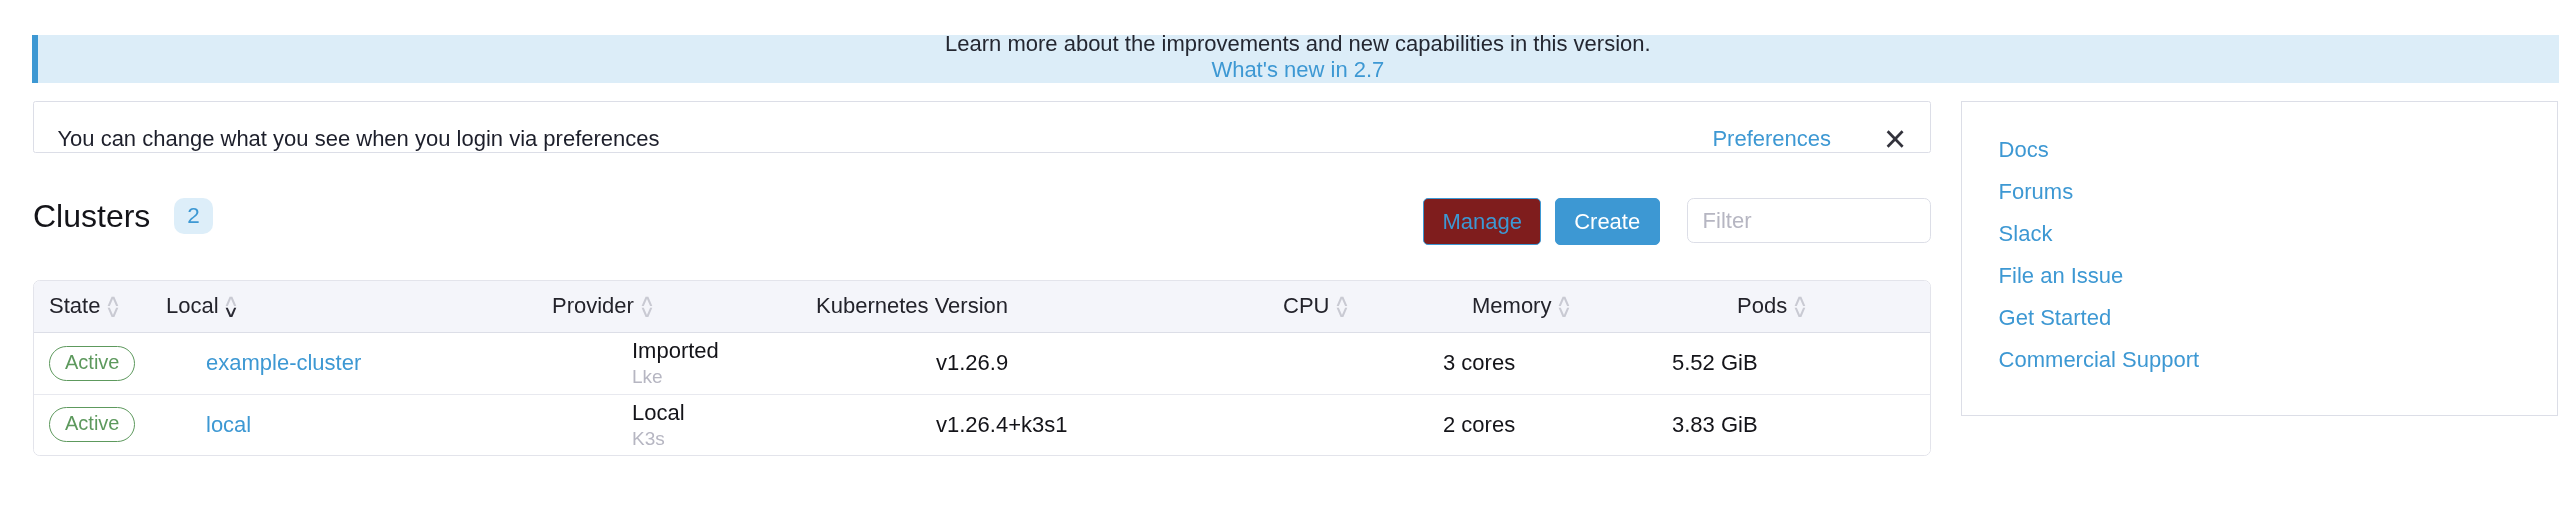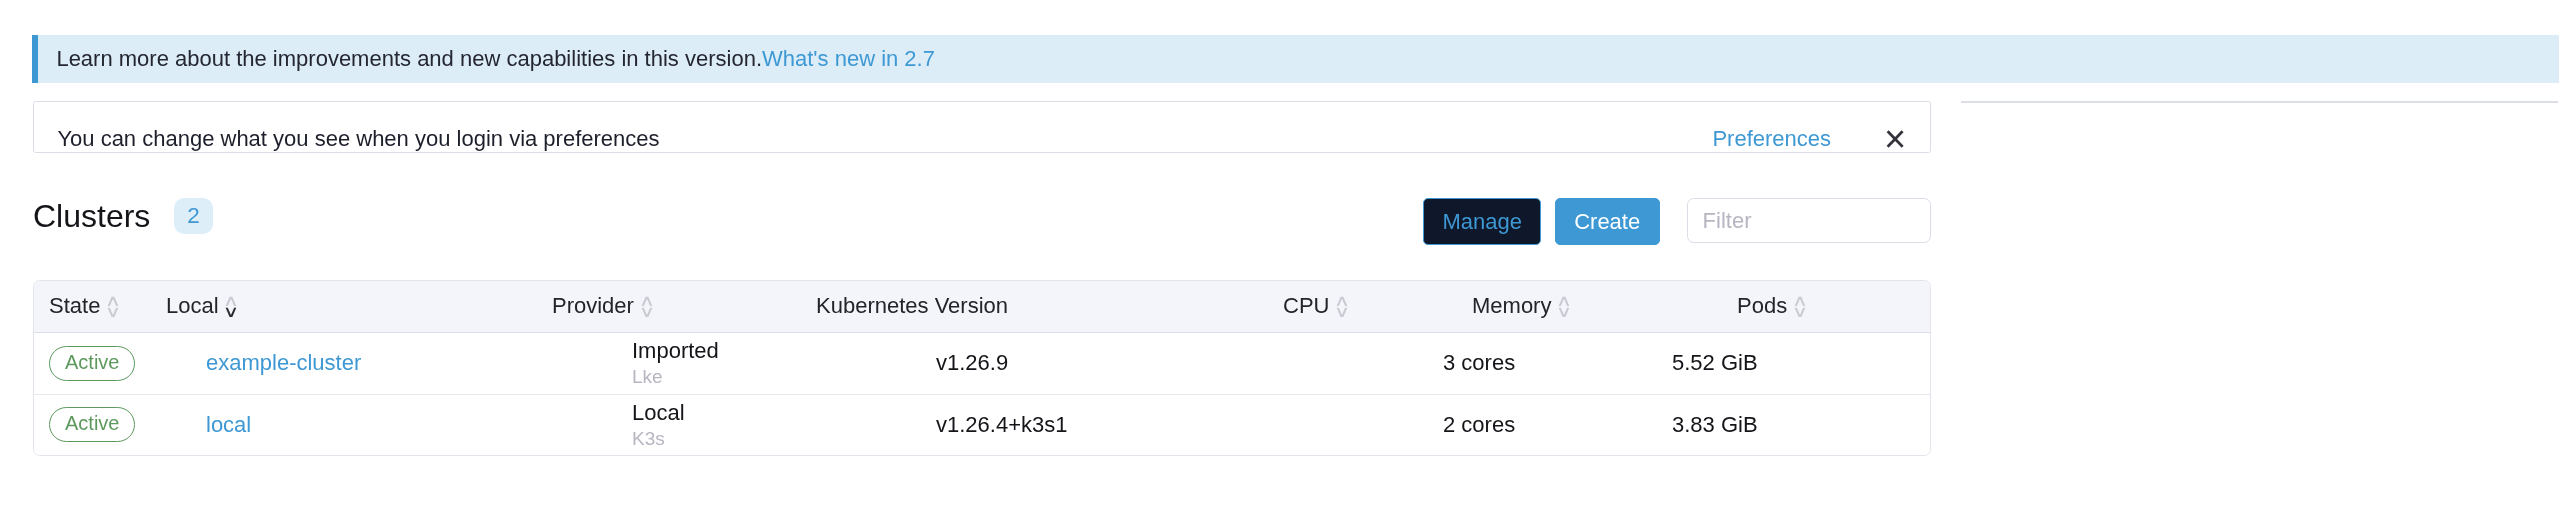--- a/index.html
+++ b/index.html
@@ -2,21 +2,21 @@
 <html style="font-size:13.4px"><head>
 <meta charset="utf-8">
 <style>
   * { margin:0; padding:0; box-sizing:border-box; }
   html,body { width:2576px; height:516px; background:#ffffff; overflow:hidden;
     font-family:"Liberation Sans", sans-serif; color:#141419; }
 
   
   .top-banner { margin:35px 16.7px 0 32px; height:48px; background:#dcedf8;
     border-left:6.7px solid #3d98d3; display:flex; align-items:center;
-    justify-content:flex-start; padding:0 20px 0 18.4px; font-size:22px; }
+    justify-content:flex-end; padding:0 20px 0 18.4px; font-size:22px;flex-direction:column; }
   .top-banner .msg { color:#242731; }
   a.link { color:#3d98d3; text-decoration:none; cursor:pointer; }
 
   
   .content { display:flex; margin:18.4px 18.4px 0 33px; gap:30px; align-items:flex-start; }
   .main { flex:1; min-width:0; }
 
   
   .notification { border:1.7px solid #dcdee7; border-radius:2.5px; height:52px;
     display:flex; align-items:flex-end; padding:0 23.4px; font-size:22px; background:#fff; }
@@ -26,21 +26,21 @@
     font-weight:400; user-select:none; }
 
   
   .clusters-header { margin-top:45px; display:flex; align-items:flex-start; }
   .page-title { font-size:32px; font-weight:400; color:#141419; }
   .count-badge { margin-left:23.4px; background:#ddeef9; color:#3d98d3;
     border-radius:10px; padding:5px 13.4px; font-size:22.5px; }
   .spacer { flex:1; }
   .btn { font-size:22px; border-radius:5px; padding:9.2px 18.4px; cursor:pointer;
     font-family:inherit; }
-  .btn-outline { background:#0f172a; border:1.7px solid #3d98d3; color:#3d98d3; }
+  .btn-outline { background:#7f1d1d; border:1.7px solid #3d98d3; color:#3d98d3; }
   .btn-solid { background:#3d98d3; border:1.7px solid #3d98d3; color:#fff; margin-left:13.4px; }
   .filter-input { margin-left:27px; width:244px; height:45px; border:1.7px solid #dcdee7;
     border-radius:6.7px; padding:0 15px; font-size:22px; color:#141419;
     font-family:inherit; outline:none; background:#fff; }
   .filter-input::placeholder { color:#b6b6c2; }
 
   
   .table { margin-top:35px; border:0.8px solid #e3e4eb; border-radius:6.7px; overflow:hidden; }
   .trow { display:grid; grid-template-columns:117px 386px 264px 467px 189px 265px 1fr;
     align-items:center; }
@@ -171,15 +171,23 @@
         </div>
         <div class="cell">v1.26.4+k3s1</div>
         <div class="cell">2 cores</div>
         <div class="cell">3.83 GiB</div>
         <div class="cell">5/110</div>
       </div>
     </div>
   </div>
 
   <div class="links-panel">
+    <div class="panel-body">
+      <a class="link">Docs</a>
+      <a class="link">Forums</a>
+      <a class="link">Slack</a>
+      <a class="link">File an Issue</a>
+      <a class="link">Get Started</a>
+      <a class="link">Commercial Support</a>
+    </div>
   </div>
 </div>
 
 
 </body></html>

